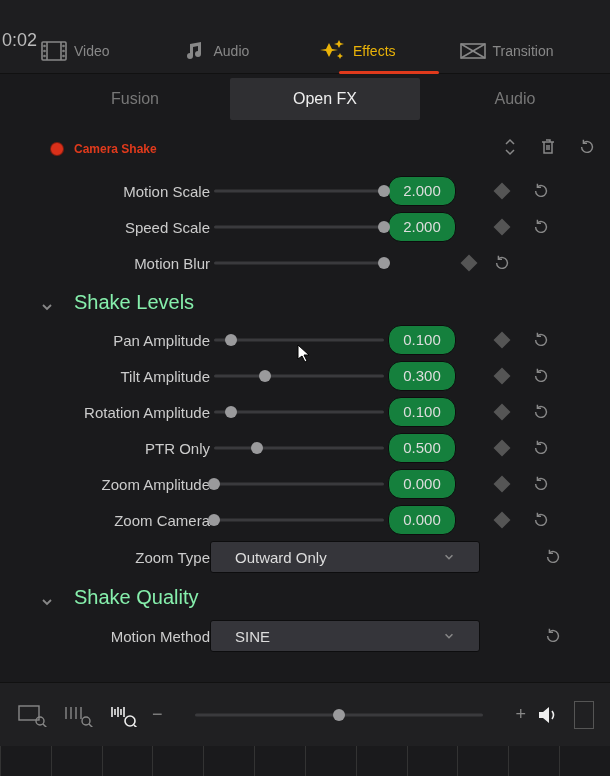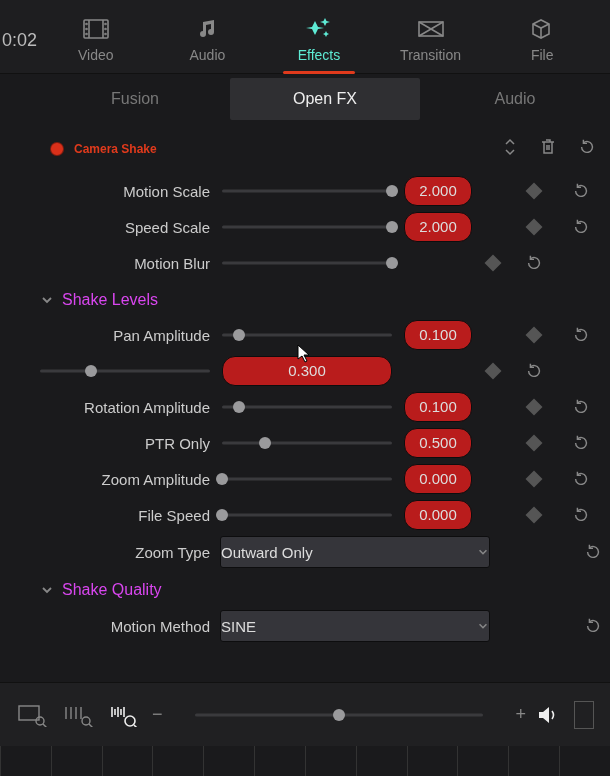--- a/index.html
+++ b/index.html
@@ -1,54 +1,54 @@
 <!DOCTYPE html>
 <html><head>
 <meta charset="utf-8">
 <style>
   * { box-sizing: border-box; margin: 0; padding: 0; font-family: -apple-system, BlinkMacSystemFont, "Segoe UI", Arial, sans-serif; }
   body { background:#1a1a1c; color:#ccc; width:610px; height:776px; overflow:hidden; font-size:14px; }
 
   
   .top-tabs { display:flex; align-items:flex-end; height:74px; padding: 0 12px 0 40px; background:#1e1e20; border-bottom:1px solid #111;}
   .timecode { position:absolute; top:30px; left:2px; font-size:18px; color:#bbb; }
-  .top-tab { flex:1; display:flex; flex-direction:column; align-items:center; gap:6px; padding:10px 0 10px 0; color:#888; cursor:pointer; position:relative;}
-  .top-tab.active { color:#5eead4; }
+  .top-tab { flex:1; display:flex; flex-direction:row; align-items:center; gap:6px; padding:10px 0 10px 0; color:#888; cursor:pointer; position:relative;}
+  .top-tab.active { color:#eab308; }
   .top-tab.active::after{ content:""; position:absolute; bottom:-1px; left:20px; right:20px; height:3px; background:#e03a1c; border-radius:2px;}
   .top-tab .icon { width:28px; height:24px; display:flex; align-items:center; justify-content:center; color:inherit;}
   .top-tab .lbl { font-size:14px; }
 
   
   .subtabs { display:flex; height:42px; margin:4px 0 0 40px; }
   .subtab { flex:1; display:flex; align-items:center; justify-content:center; font-size:16px; color:#777; cursor:pointer; }
   .subtab.active { background:#2f2f32; color:#eee; border-radius:2px; }
 
   
   .panel { padding:14px 14px 0 40px; }
   .effect-header { display:flex; align-items:center; gap:10px; padding:4px 0 14px 10px;}
   .red-dot { width:14px; height:14px; border-radius:50%; background:#d9301a; border:1px solid rgba(0,0,0,.4); }
   .effect-name { color:#e03a1c; font-size:12px; font-weight:600; }
   .header-right { margin-left:auto; display:flex; gap:22px; color:#888; }
   .hdr-icon { cursor:pointer; }
 
-  .param-row { display:grid; grid-template-columns: 170px 170px 68px 18px 40px 30px; align-items:center; column-gap:12px; height:36px;}
+  .param-row { display:grid; grid-template-columns: 170px 170px 68px 18px 40px 30px; align-items:center; column-gap:4px; height:36px;}
   .param-label { text-align:right; color:#ccc; font-size:15px; }
   .slider-wrap { position:relative; height:20px; }
   .track { position:absolute; top:50%; left:0; right:0; height:3px; background:#3a3a3d; transform:translateY(-50%); border-radius:2px;}
   .thumb { position:absolute; top:50%; width:12px; height:12px; background:#9a9a9c; border-radius:50%; transform:translate(-50%,-50%); }
-  .value-box { background:#b91c1c; border:1px solid #0d0d0e; color:#ddd; text-align:center; font-size:15px; height:30px; line-height:28px; border-radius:13px; }
+  .value-box { background:#15803d; border:1px solid #0d0d0e; color:#ddd; text-align:center; font-size:15px; height:30px; line-height:28px; border-radius:13px; }
   .key-diamond { width:12px; height:12px; background:#555; transform:rotate(45deg); margin:0 auto; cursor:pointer;}
   .reset-icon { color:#888; display:flex; justify-content:center; cursor:pointer; }
   .reset-icon svg{ width:18px; height:18px; }
 
-  .section-head { display:flex; align-items:center; gap:8px; padding:10px 0 8px 0; color:#d946ef; font-size:16px;}
+  .section-head { display:flex; align-items:center; gap:20px; padding:10px 0 8px 0; color:#86efac; font-size:20px;}
   .chev-down { width:14px; height:14px; color:#888; }
 
-  .select-row { display:grid; grid-template-columns: 170px 270px 18px 40px 30px; align-items:center; column-gap:10px; height:38px;}
-  .select-box { background:#35353a; border:1px solid #0d0d0e; color:#ddd; font-size:15px; height:32px; border-radius:3px; display:flex; align-items:center; padding:0 0; justify-content:space-between; cursor:pointer;}
+  .select-row { display:grid; grid-template-columns: 170px 270px 18px 40px 30px; align-items:center; height:38px;}
+  .select-box { background:#35353a; border:1px solid #0d0d0e; color:#ddd; font-size:15px; height:32px; border-radius:3px; display:flex; align-items:center; padding:0 24px; justify-content:space-between; cursor:pointer;}
   .select-box .chev { color:#888; }
 
   .cursor-arrow { position:absolute; top:344px; left:296px; pointer-events:none; }
   .cursor-arrow svg{ width:16px; height:20px; }
 
   
   .bottom-bar { position:absolute; left:0; right:0; bottom:30px; height:64px; background:#202022; border-top:1px solid #111; display:flex; align-items:center; padding:0 16px;}
   .zoom-icons { display:flex; gap:12px; color:#888; }
   .zoom-icons .zicon{ width:34px; height:32px; display:flex; align-items:center; justify-content:center;}
   .zoom-icons .zicon.active{ color:#eee; }
@@ -103,30 +103,20 @@
     <div class="top-tab">
       <div class="icon">
         <svg width="26" height="20" viewBox="0 0 26 20" fill="none" stroke="currentColor" stroke-width="1.6">
           <rect x="1" y="3" width="24" height="14"></rect>
           <line x1="1" y1="3" x2="25" y2="17"></line>
           <line x1="1" y1="17" x2="25" y2="3"></line>
         </svg>
       </div>
       <div class="lbl">Transition</div>
     </div>
-    <div class="top-tab">
-      <div class="icon">
-        <svg width="24" height="22" viewBox="0 0 24 22" fill="none" stroke="currentColor" stroke-width="1.6">
-          <path d="M3 6 L11 2 L19 6 L19 16 L11 20 L3 16 Z"></path>
-          <path d="M3 6 L11 10 L19 6"></path>
-          <line x1="11" y1="10" x2="11" y2="20"></line>
-        </svg>
-      </div>
-      <div class="lbl">File</div>
-    </div>
   </div>
 
 <div class="subtabs" id="sub-tabs">
     <div class="subtab">Fusion</div>
     <div class="subtab active">Open FX</div>
     <div class="subtab">Audio</div>
   </div>
 
 <div class="panel">
 
@@ -235,20 +225,21 @@
           <div class="key-diamond"></div>
         </div>
         <div class="reset-icon">
           <svg viewBox="0 0 20 20" fill="none" stroke="currentColor" stroke-width="1.6">
             <path d="M4 10a6 6 0 1 0 2-4.5"></path>
             <path d="M6 2v4h4"></path>
           </svg>
         </div>
       </div>
       <div class="param-row">
+        <div class="param-label">Tilt Amplitude</div>
         <div class="slider-wrap">
           <div class="track"></div>
           <div class="thumb" style="left:30%"></div>
         </div>
         <div class="value-box">0.300</div>
         <span></span>
         <div style="display:flex;justify-content:center">
           <div class="key-diamond"></div>
         </div>
         <div class="reset-icon">
@@ -306,21 +297,21 @@
           <div class="key-diamond"></div>
         </div>
         <div class="reset-icon">
           <svg viewBox="0 0 20 20" fill="none" stroke="currentColor" stroke-width="1.6">
             <path d="M4 10a6 6 0 1 0 2-4.5"></path>
             <path d="M6 2v4h4"></path>
           </svg>
         </div>
       </div>
       <div class="param-row">
-        <div class="param-label">File Speed</div>
+        <div class="param-label">Zoom Camera</div>
         <div class="slider-wrap">
           <div class="track"></div>
           <div class="thumb" style="left:0%"></div>
         </div>
         <div class="value-box">0.000</div>
         <span></span>
         <div style="display:flex;justify-content:center">
           <div class="key-diamond"></div>
         </div>
         <div class="reset-icon">

